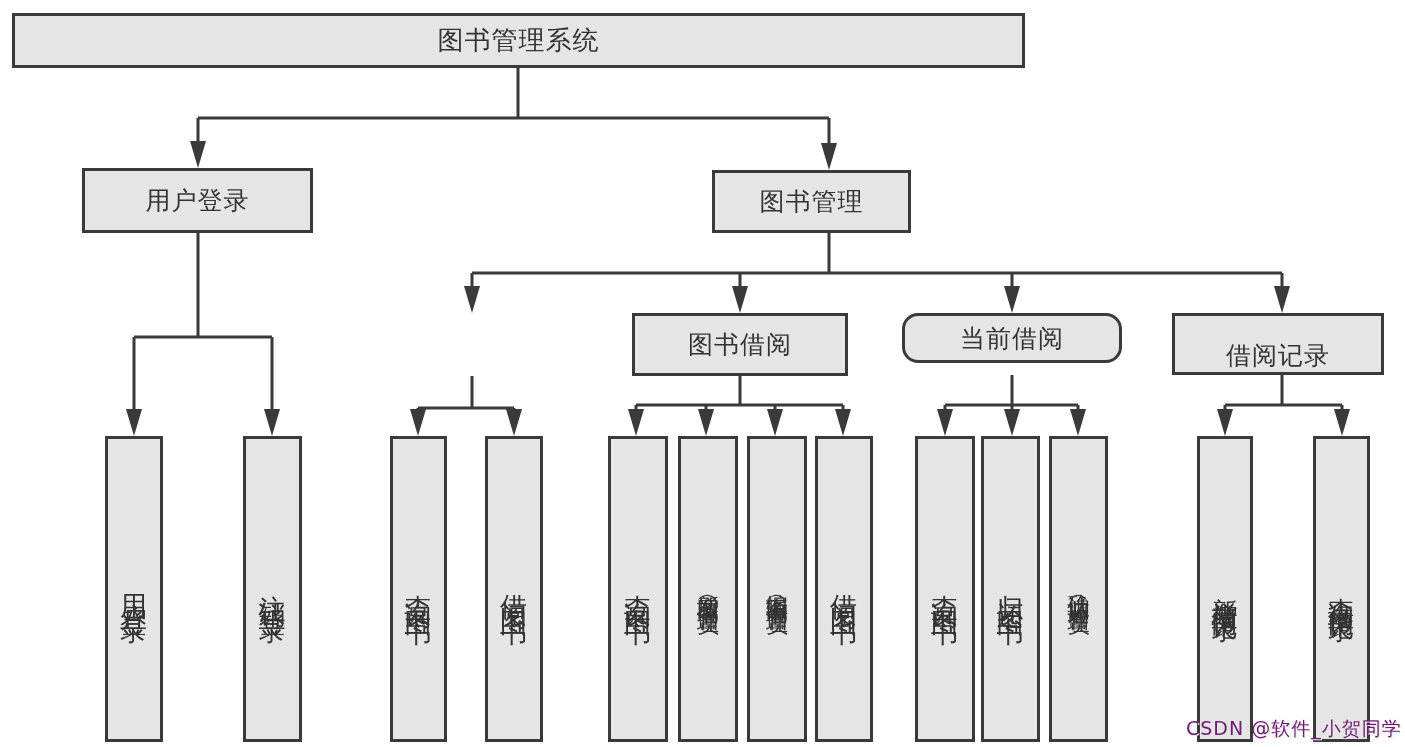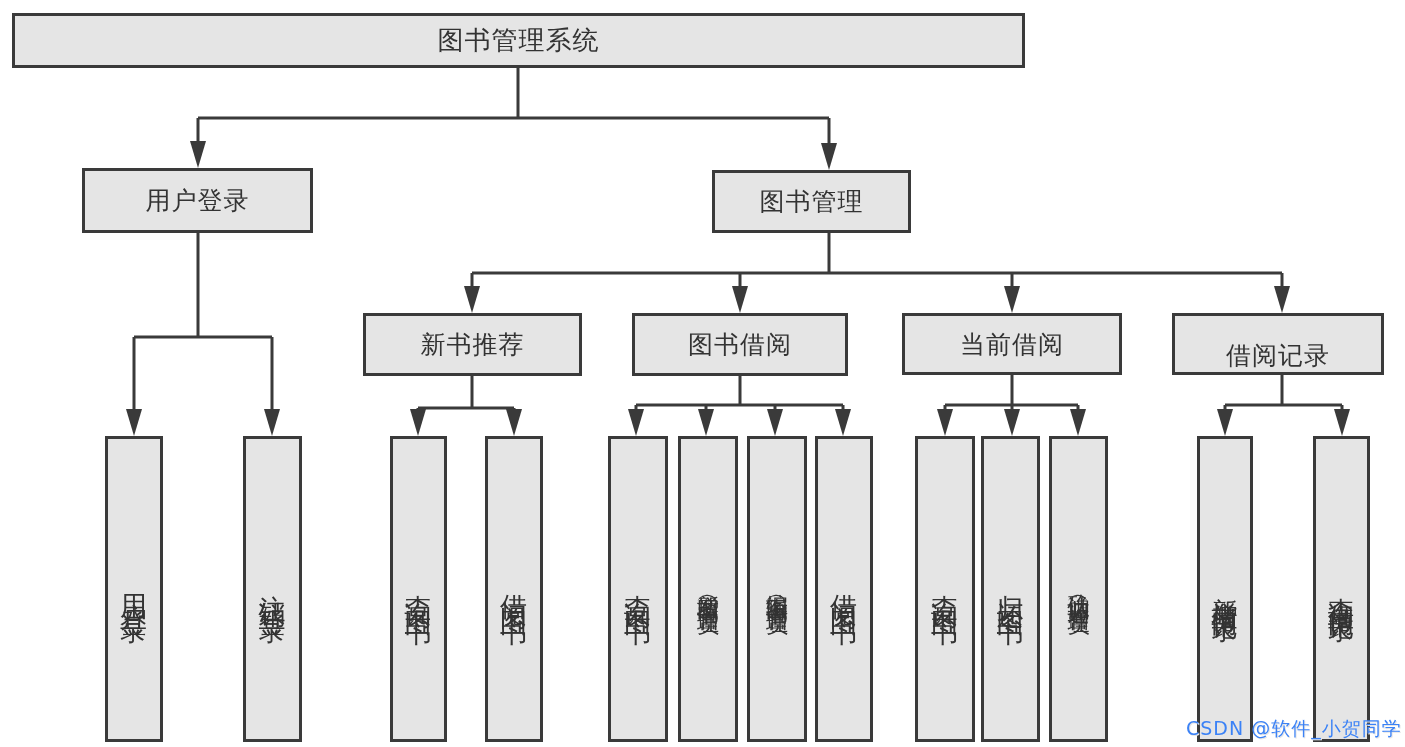--- a/index.html
+++ b/index.html
@@ -16,21 +16,21 @@
   .node.h{font-size:25px;letter-spacing:1px;white-space:nowrap;}
   .node.root{font-size:26px;}
   .node.v .vtext{
     writing-mode:vertical-rl;text-orientation:mixed;
     font-size:27px;letter-spacing:8px;line-height:1;
   }
   .node.v.long .vtext{font-size:22px;letter-spacing:3px;}
   .node.v.med .vtext{font-size:26px;letter-spacing:4px;}
   .watermark{
     position:absolute;left:1186px;top:716px;font-size:19px;
-    color:#3b82f6;letter-spacing:1px;white-space:nowrap;
+    color:#701a75;letter-spacing:1px;white-space:nowrap;
     text-shadow:1px 1px 0 #e6e6e6;
   }
 </style>
 </head>
 <body>
 
 <div class="canvas">
 
   <svg class="connectors" viewBox="0 0 1405 747" xmlns="http://www.w3.org/2000/svg">
     <path fill="none" stroke="#3a3a3a" stroke-width="3" d="
@@ -94,27 +94,24 @@
     <span>图书管理系统</span>
   </div>
 
   <div class="node h" style="left:82px;top:168px;width:231px;height:65px;">
     <span>用户登录</span>
   </div>
   <div class="node h" style="left:712px;top:170px;width:199px;height:63px;">
     <span>图书管理</span>
   </div>
 
-  <div class="node h" style="left:363px;top:313px;width:219px;height:63px;">
-    <span>新书推荐</span>
-  </div>
   <div class="node h" style="left:632px;top:313px;width:216px;height:63px;">
     <span>图书借阅</span>
   </div>
-  <div class="node h" style="left:902px;top:313px;width:220px;height:62px;">
+  <div class="node h" style="left:902px;top:313px;width:220px;height:50px;border-radius:16px;">
     <span>当前借阅</span>
   </div>
   <div class="node h" style="left:1172px;top:313px;width:212px;height:62px;align-items:flex-end;">
     <span>借阅记录</span>
   </div>
 
   <div class="node v" style="left:105px;top:436px;width:58px;height:306px;">
     <span class="vtext">用户登录</span>
   </div>
   <div class="node v" style="left:243px;top:436px;width:59px;height:306px;">

